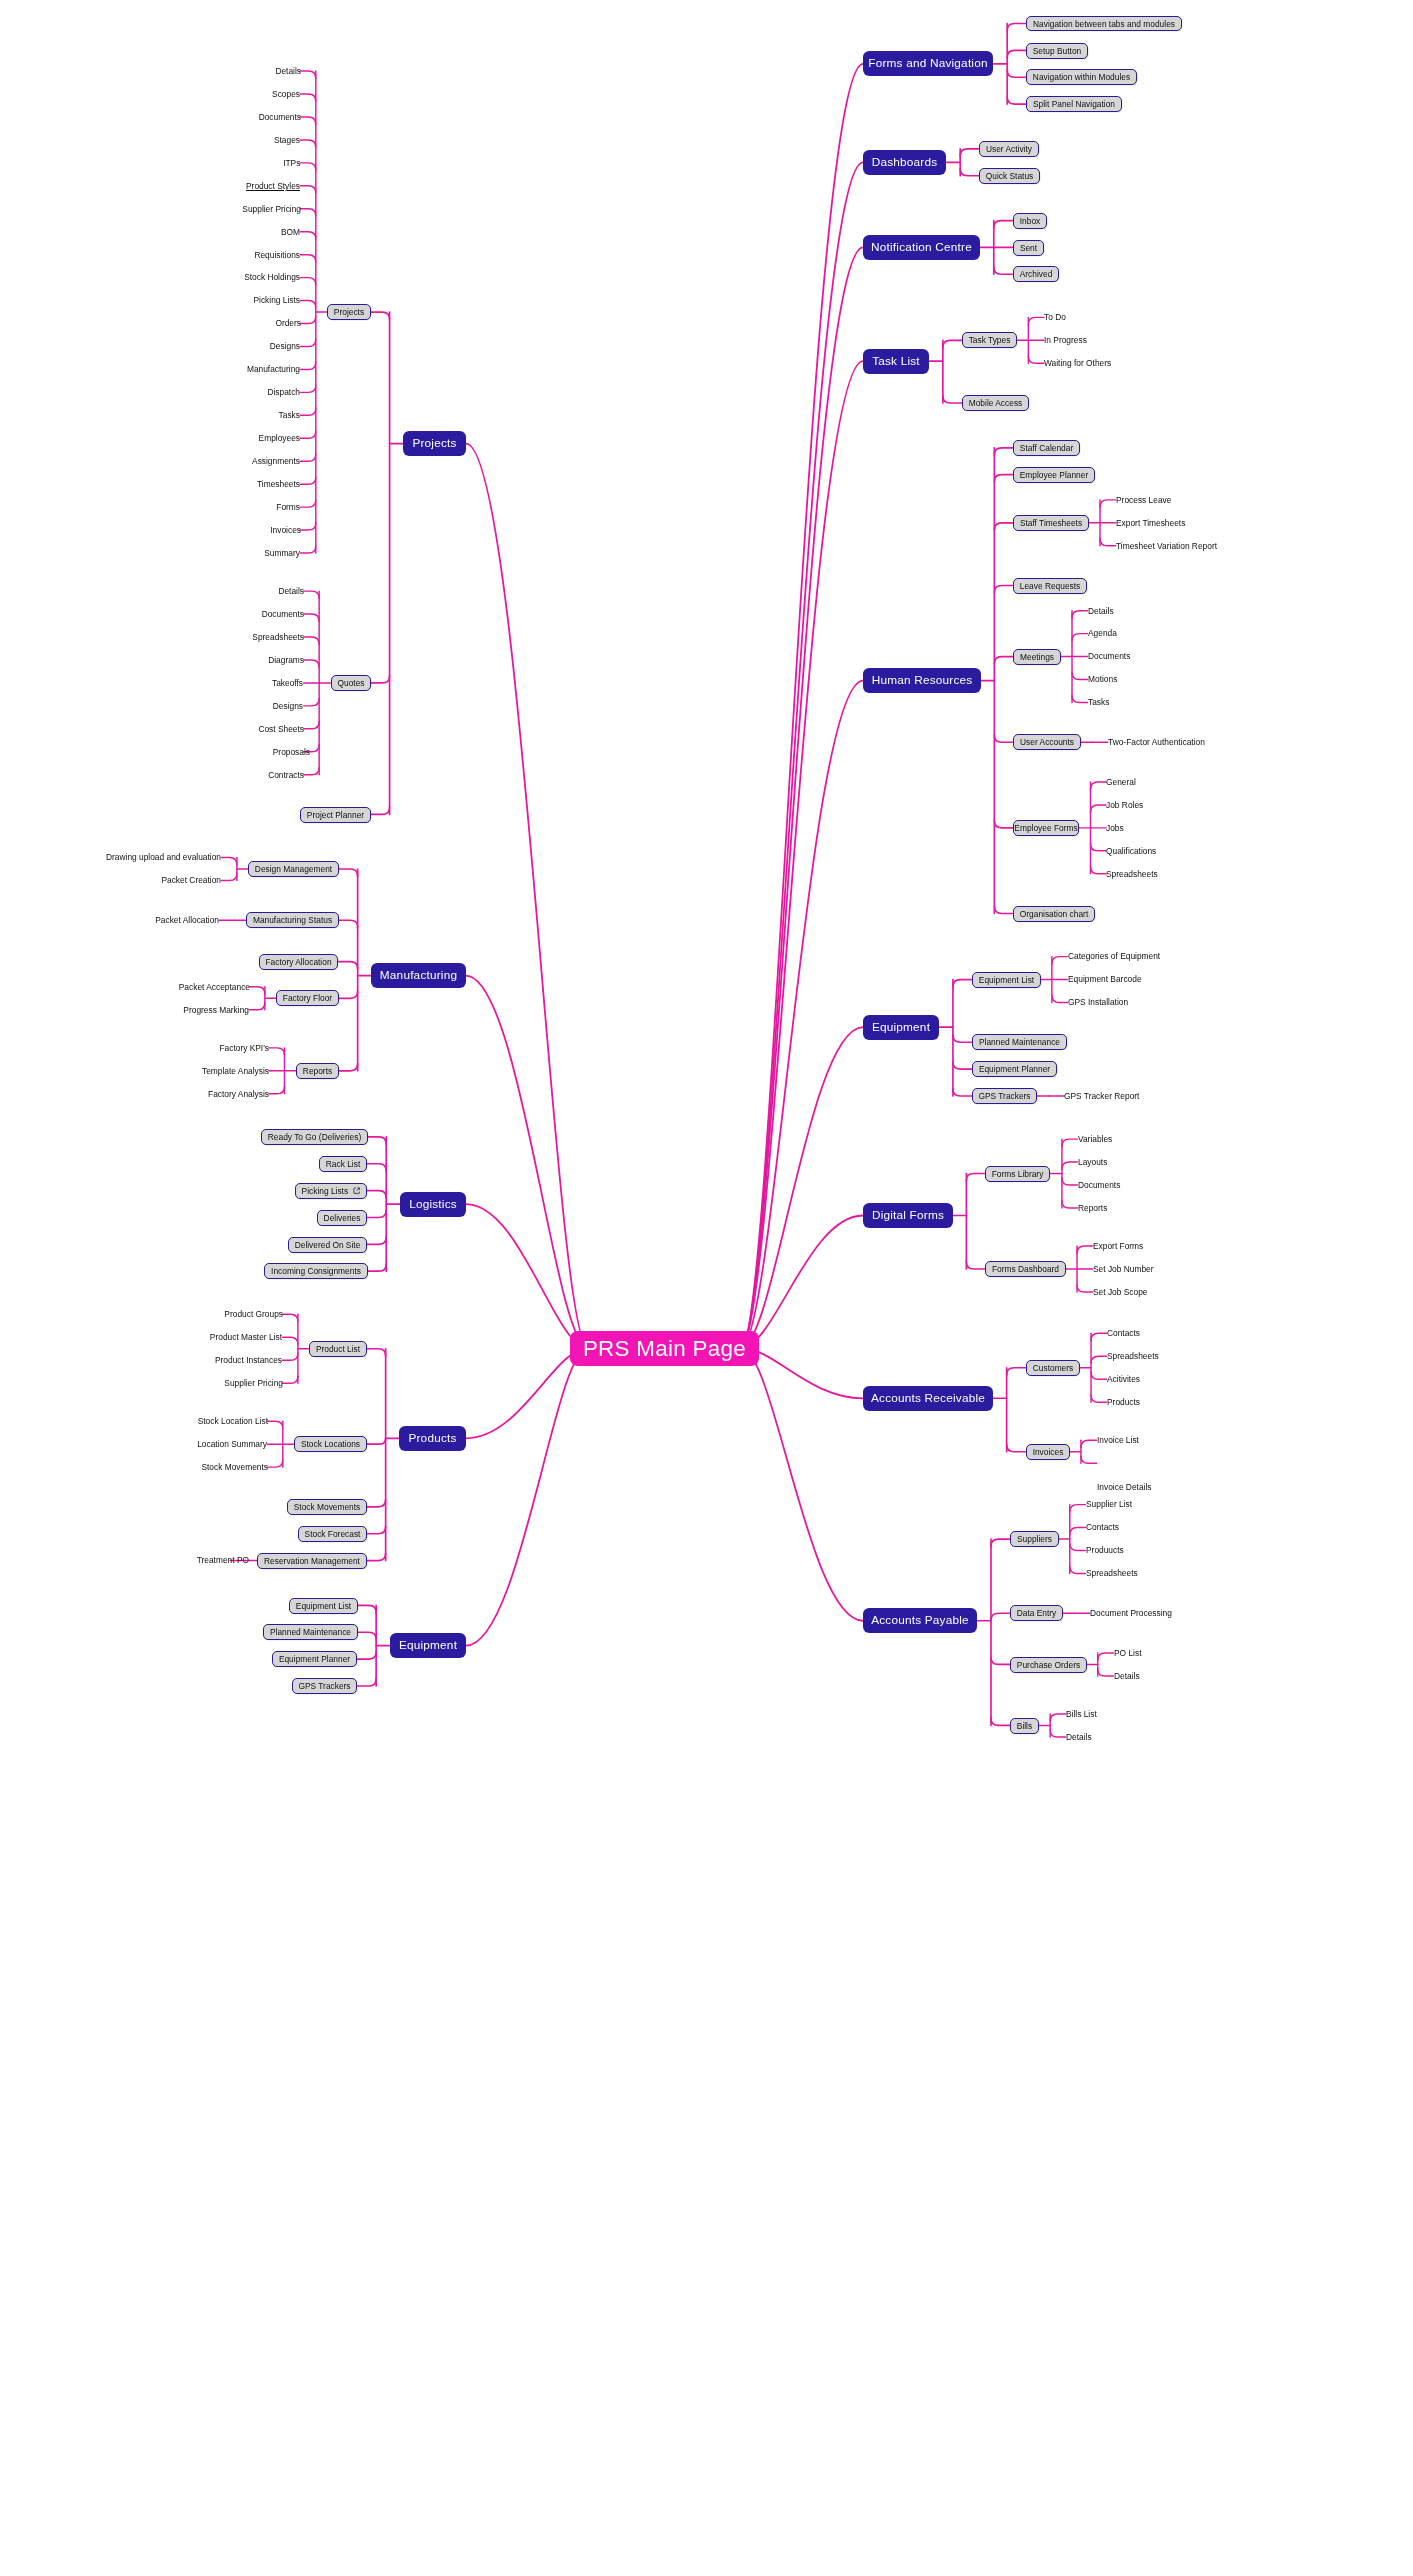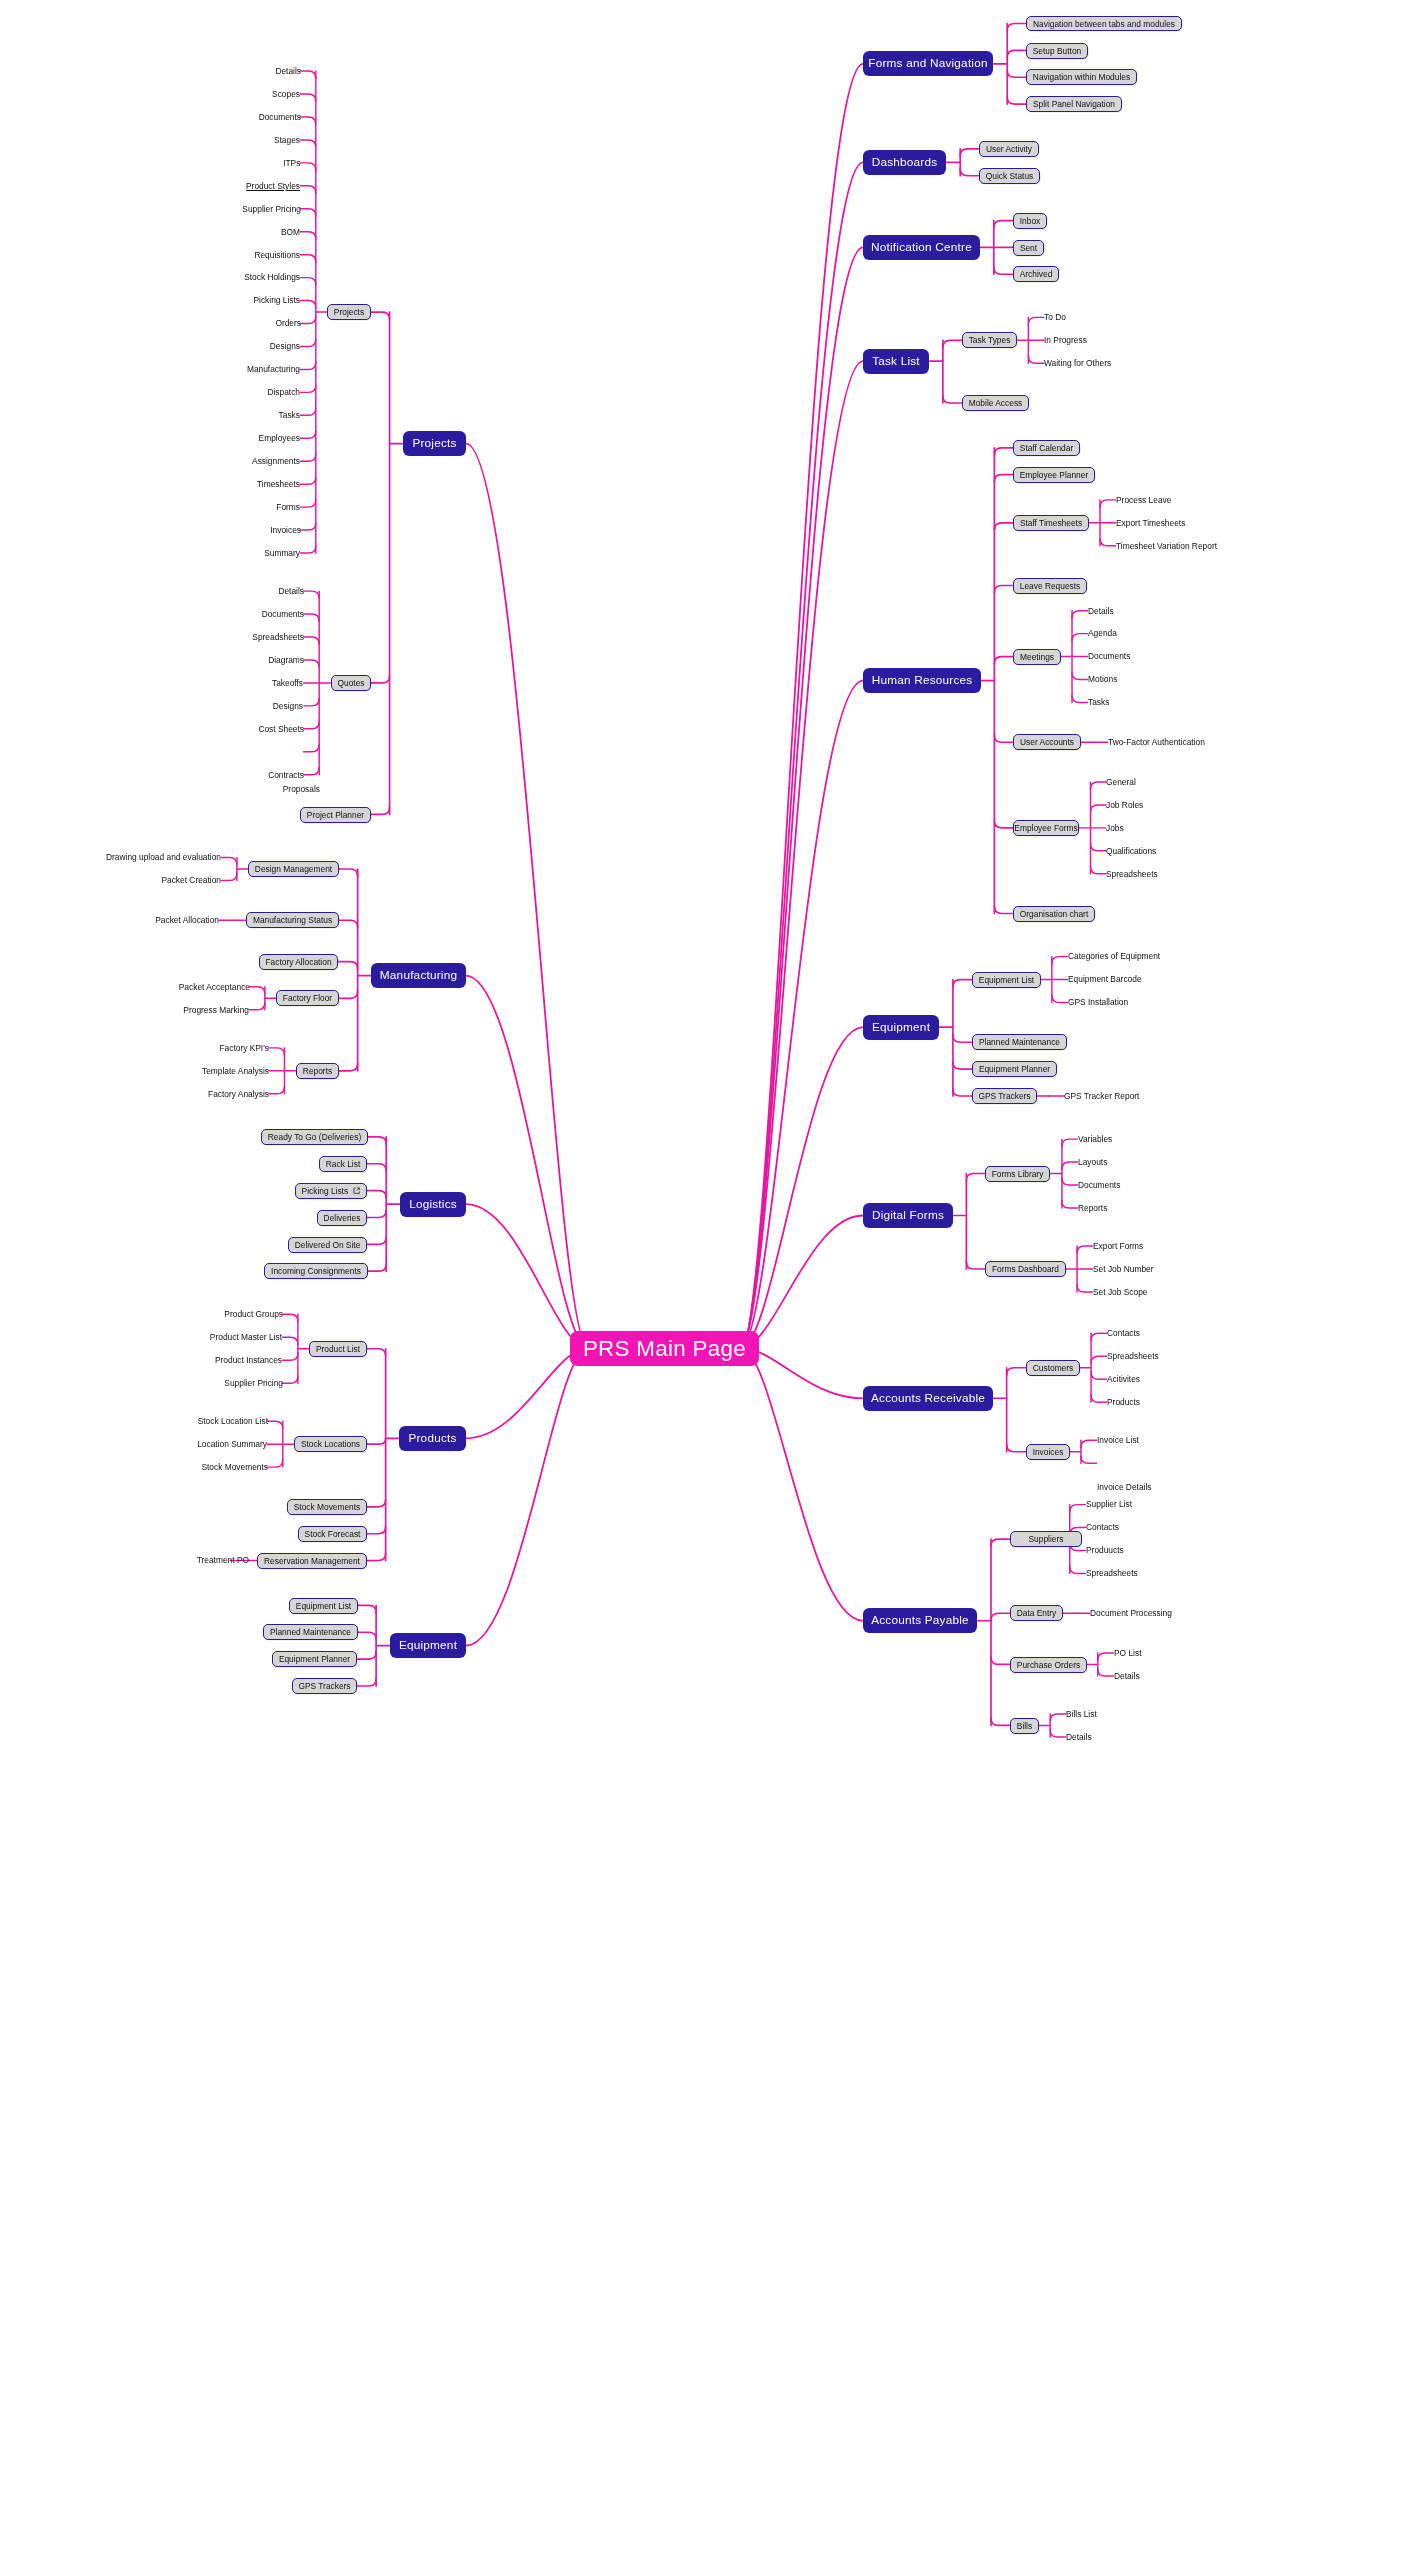--- a/index.html
+++ b/index.html
@@ -418,21 +418,21 @@
       </div>
       <div class="node leaf left" style="left: 272px; top: 677px; height: 12.3px; width: 31px;">
         <span>Takeoffs</span>
       </div>
       <div class="node leaf left" style="left: 273px; top: 700px; height: 12.3px; width: 30px;">
         <span>Designs</span>
       </div>
       <div class="node leaf left" style="left: 258px; top: 723px; height: 12.3px; width: 46px;">
         <span>Cost Sheets</span>
       </div>
-      <div class="node leaf left" style="left: 282px; top: 746px; height: 12.3px; width: 38px; margin-top: 37px;">
+      <div class="node leaf left" style="left: 272px; top: 746px; height: 12.3px; width: 38px;">
         <span>Proposals</span>
       </div>
       <div class="node leaf left" style="left: 268px; top: 769px; height: 12.3px; width: 36px;">
         <span>Contracts</span>
       </div>
       <div class="node sub" style="left: 300px; top: 807px; height: 15.7px; width: 71px;">
         <span>Project Planner</span>
       </div>
       <div class="node main" style="left: 371px; top: 963px; height: 24.6px; width: 95px;">
         <span>Manufacturing</span>
@@ -764,21 +764,21 @@
       </div>
       <div class="node leaf right" style="left: 1097px; top: 1434px; height: 12.3px; width: 42px;">
         <span>Invoice List</span>
       </div>
       <div class="node leaf right" style="left: 1097px; top: 1481px; height: 12.3px; width: 55px;">
         <span>Invoice Details</span>
       </div>
       <div class="node main" style="left: 863px; top: 1608px; height: 24.6px; width: 114px;">
         <span>Accounts Payable</span>
       </div>
-      <div class="node sub" style="left: 1010px; top: 1531px; height: 15.7px; width: 72px;">
+      <div class="node sub" style="left: 1010px; top: 1531px; height: 15.7px; width: 49px;">
         <span>Suppliers</span>
       </div>
       <div class="node leaf right" style="left: 1086px; top: 1498px; height: 12.3px; width: 46px;">
         <span>Supplier List</span>
       </div>
       <div class="node leaf right" style="left: 1086px; top: 1521px; height: 12.3px; width: 33px;">
         <span>Contacts</span>
       </div>
       <div class="node leaf right" style="left: 1086px; top: 1544px; height: 12.3px; width: 38px;">
         <span>Produucts</span>

